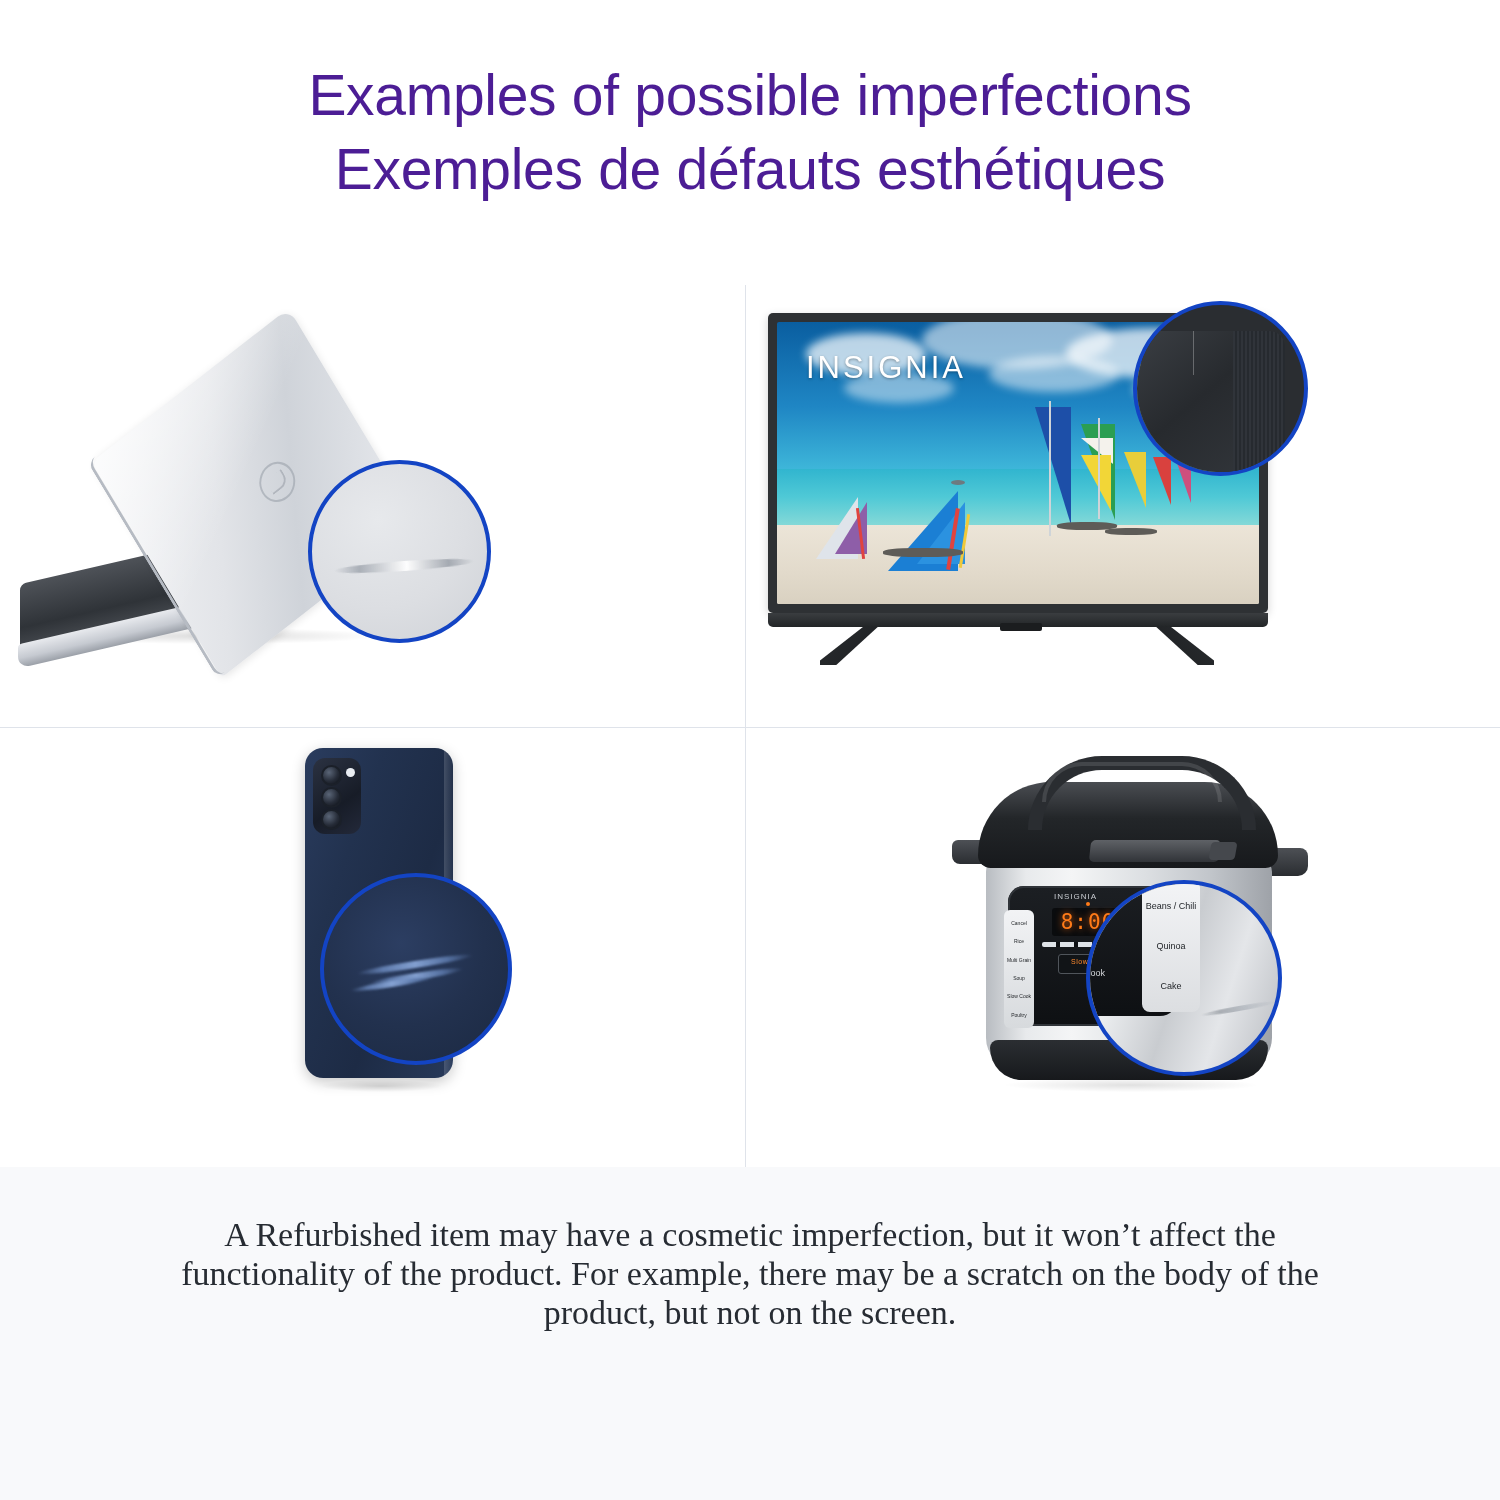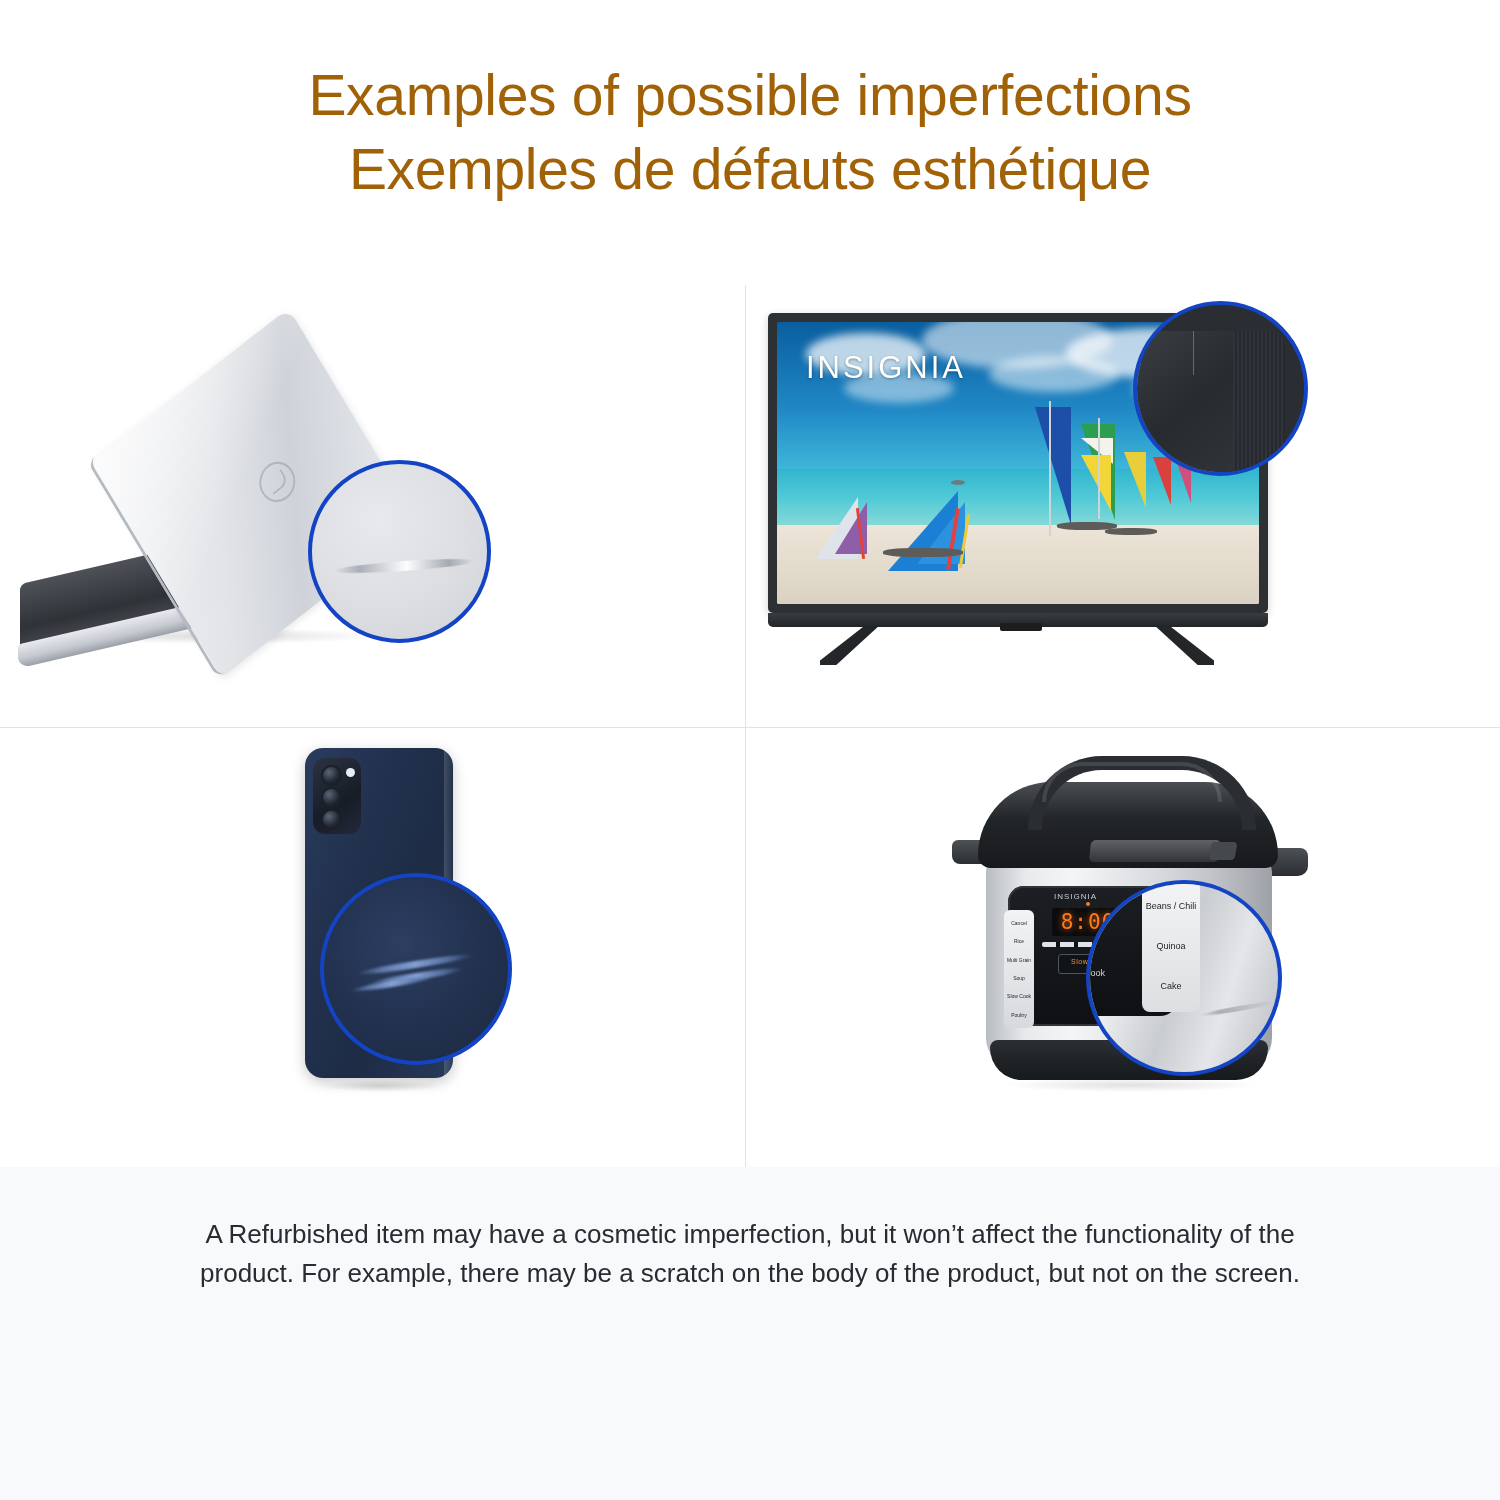--- a/index.html
+++ b/index.html
@@ -15,21 +15,21 @@
   
   .heading{
     position:absolute;left:0;top:58px;width:1500px;
     text-align:center;
   }
   .heading .line{
     display:block;
     font-size:57px;
     line-height:74px;
     font-weight:400;
-    color:#a16207;
+    color:#4c1d95;
     letter-spacing:-0.3px;
   }
 
   
   .grid{
     position:absolute;left:0;top:285px;width:1264px;height:882px;
   }
   .vdiv{
     position:absolute;left:745px;top:0;width:1px;height:882px;
     background:#dfe3ea;
@@ -385,31 +385,31 @@
 
   
   .footer{
     position:absolute;left:0;top:1167px;width:1500px;height:333px;
     background:#f8f9fb;
     padding:48px 180px 0 180px;box-sizing:border-box;
     text-align:center;
   }
   .footer p{
     margin:0 0 26px 0;
-    font-size:26px;line-height:39px;color:#272c33;font-weight:400;
+    font-size:34px;line-height:39px;color:#272c33;font-weight:400;font-family:Liberation Serif, serif;
   }
 </style>
 </head>
 <body>
 
 <div class="page">
 
   <div class="heading">
     <span class="line">Examples of possible imperfections</span>
-    <span class="line">Exemples de défauts esthétique</span>
+    <span class="line">Exemples de défauts esthétiques</span>
   </div>
 
   <div class="grid">
     <div class="vdiv"></div>
     <div class="hdiv"></div>
 
     <div class="cell cell-tl">
       <div class="laptop">
         <div class="lp-shadow"></div>
         <div class="lp-base">

